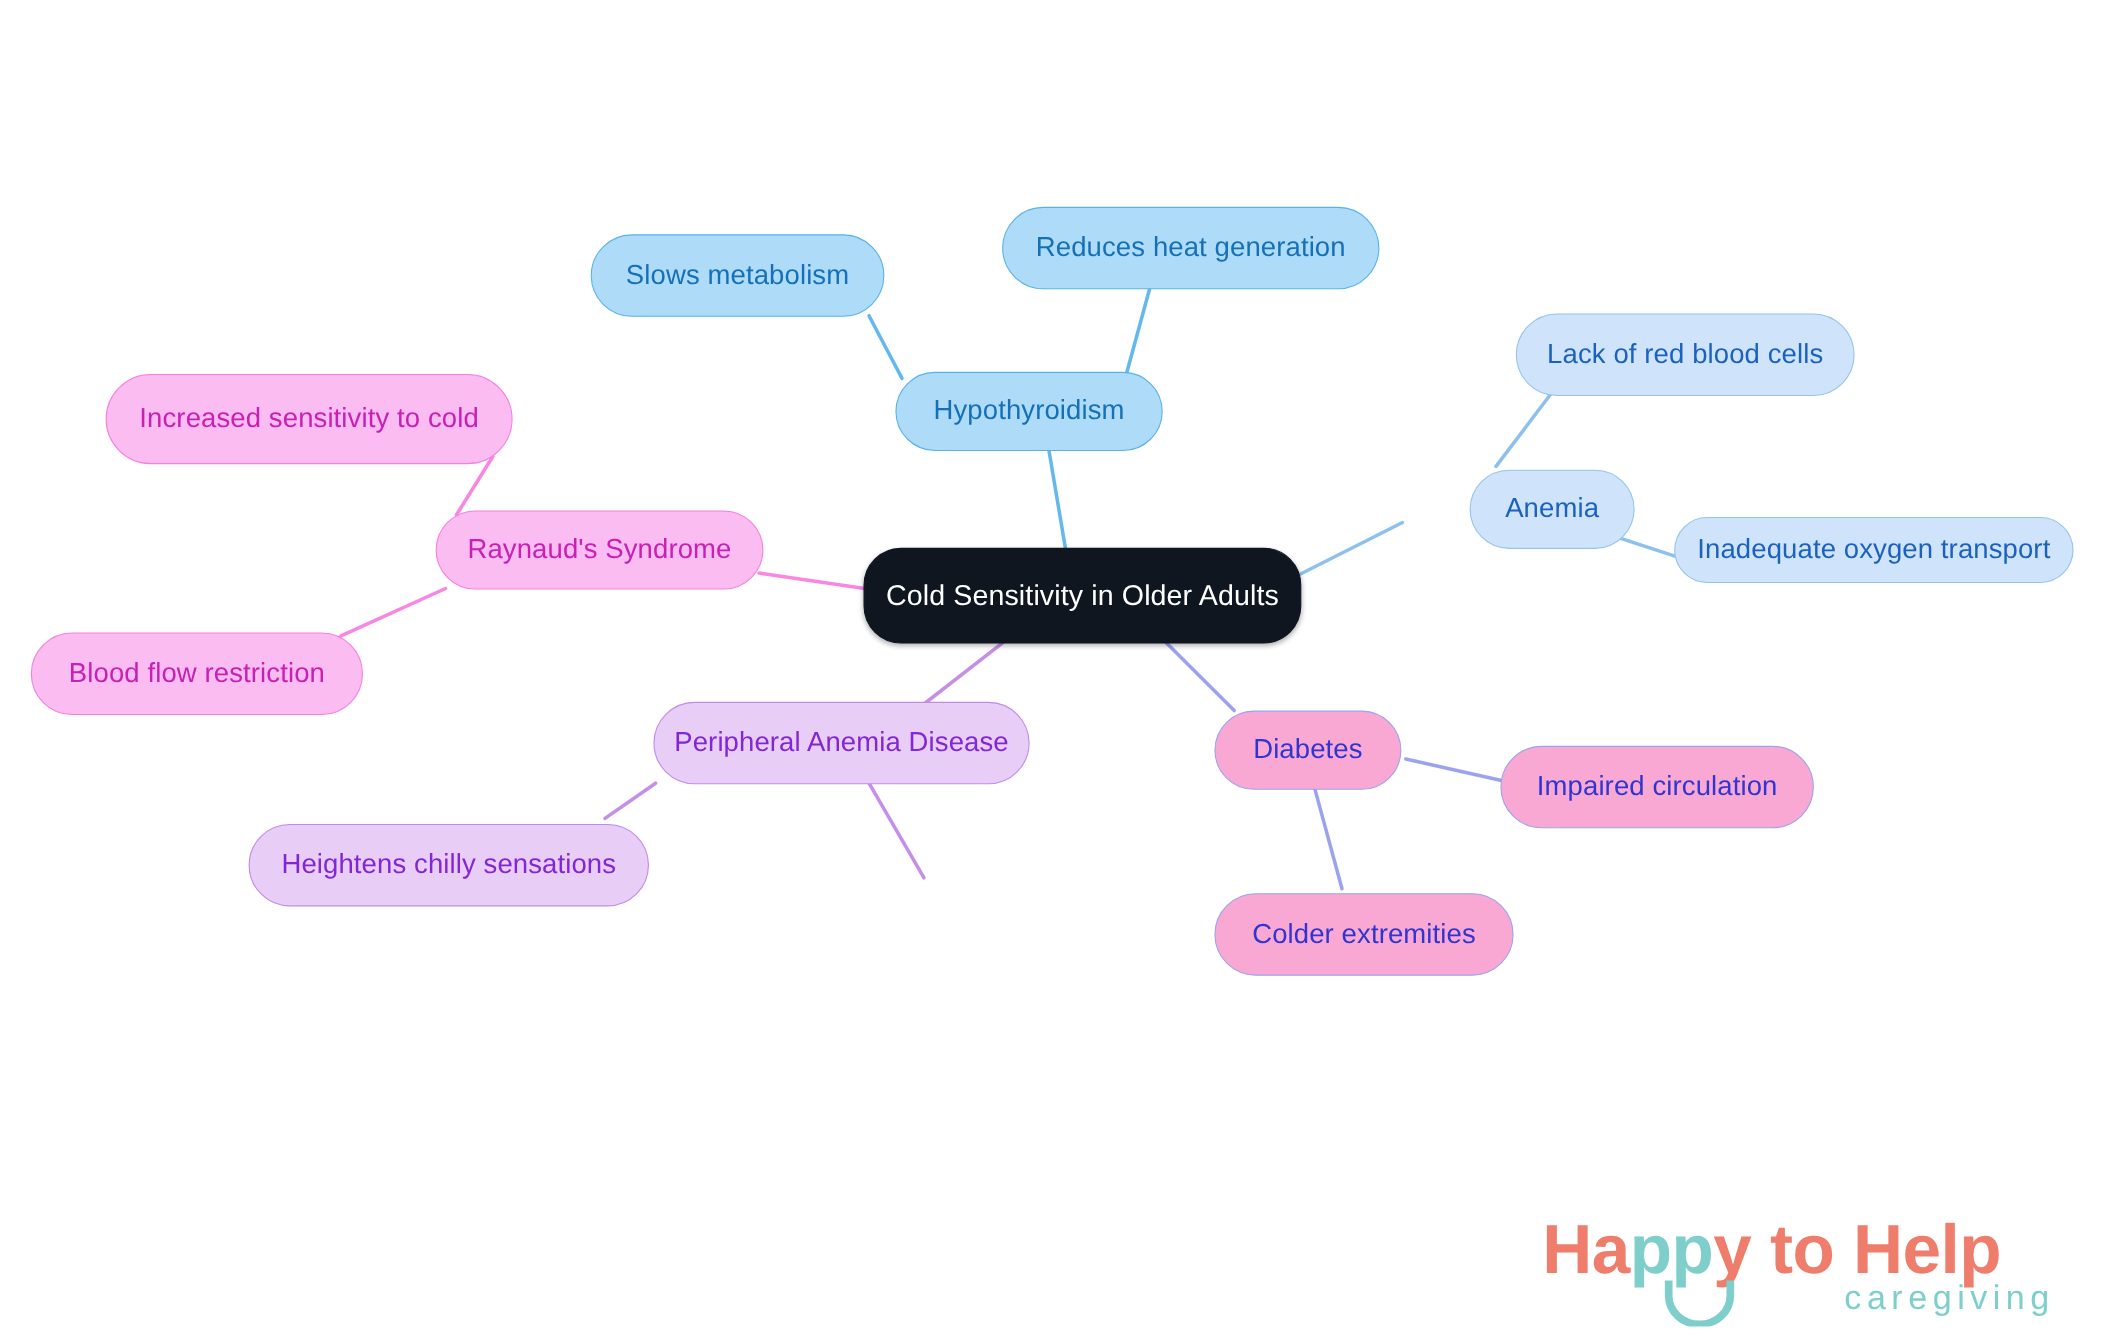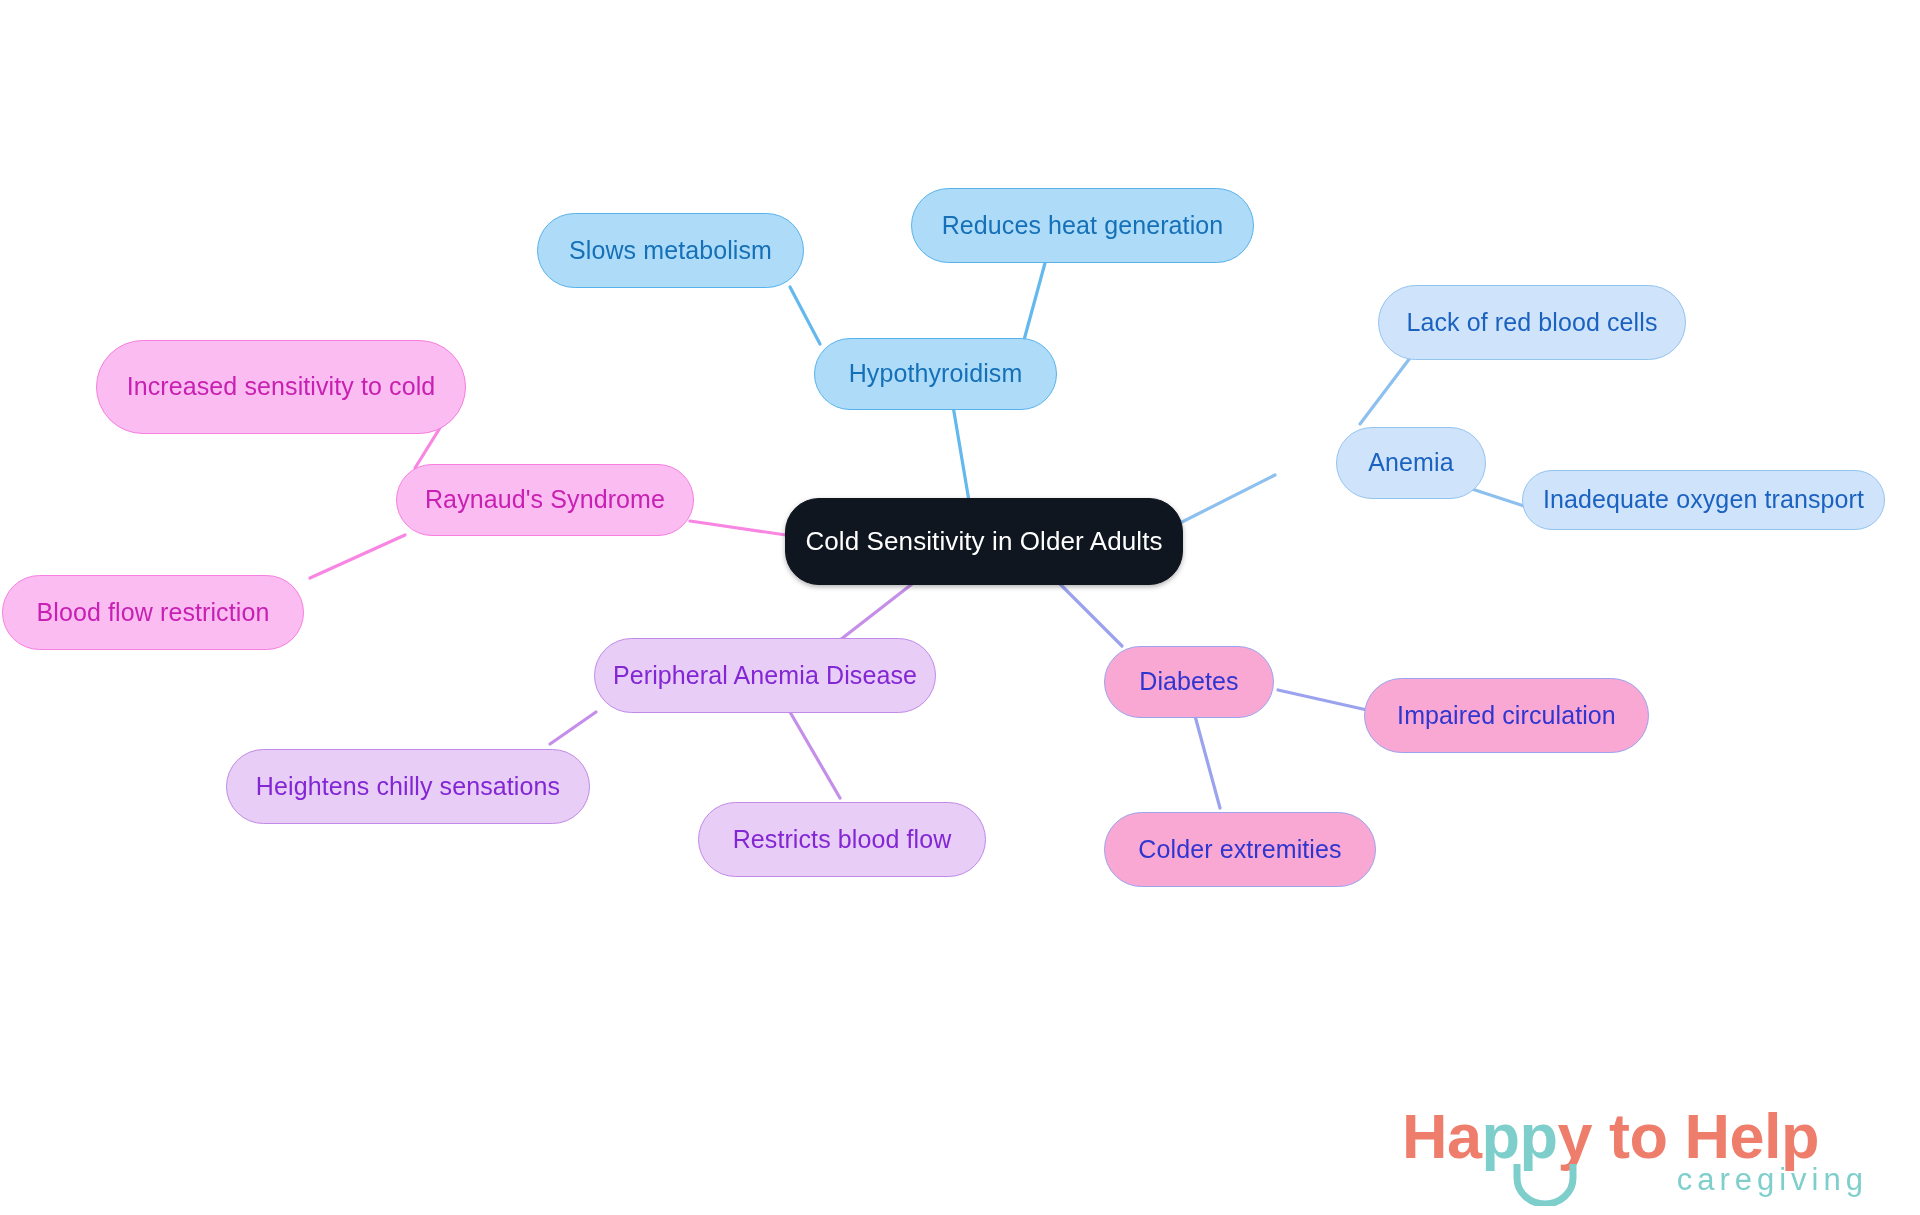--- a/index.html
+++ b/index.html
@@ -175,35 +175,32 @@
   <div class="node n-paleblue" style="left:1378px; top:285px; width:308px; height:75px;">
     <span>Lack of red blood cells</span>
   </div>
   <div class="node n-paleblue" style="left:1522px; top:470px; width:363px; height:60px;">
     <span>Inadequate oxygen transport</span>
   </div>
 
   <div class="node n-pink" style="left:396px; top:464px; width:298px; height:72px;">
     <span>Raynaud's Syndrome</span>
   </div>
-  <div class="node n-pink" style="left:96px; top:340px; width:370px; height:94px;">
+  <div class="node n-pink" style="left:96px; top:340px; width:370px; height:82px;">
     <span>Increased sensitivity to cold</span>
   </div>
-  <div class="node n-pink" style="left:2px; top:575px; width:302px; height:75px;">
+  <div class="node n-pink" style="left:28px; top:575px; width:302px; height:75px;">
     <span>Blood flow restriction</span>
   </div>
 
   <div class="node n-purple" style="left:594px; top:638px; width:342px; height:75px;">
     <span>Peripheral Anemia Disease</span>
   </div>
   <div class="node n-purple" style="left:226px; top:749px; width:364px; height:75px;">
     <span>Heightens chilly sensations</span>
-  </div>
-  <div class="node n-purple" style="left:698px; top:802px; width:288px; height:75px;">
-    <span>Restricts blood flow</span>
   </div>
 
   <div class="node n-periwinkle" style="left:1104px; top:646px; width:170px; height:72px;">
     <span>Diabetes</span>
   </div>
   <div class="node n-periwinkle" style="left:1364px; top:678px; width:285px; height:75px;">
     <span>Impaired circulation</span>
   </div>
   <div class="node n-periwinkle" style="left:1104px; top:812px; width:272px; height:75px;">
     <span>Colder extremities</span>

